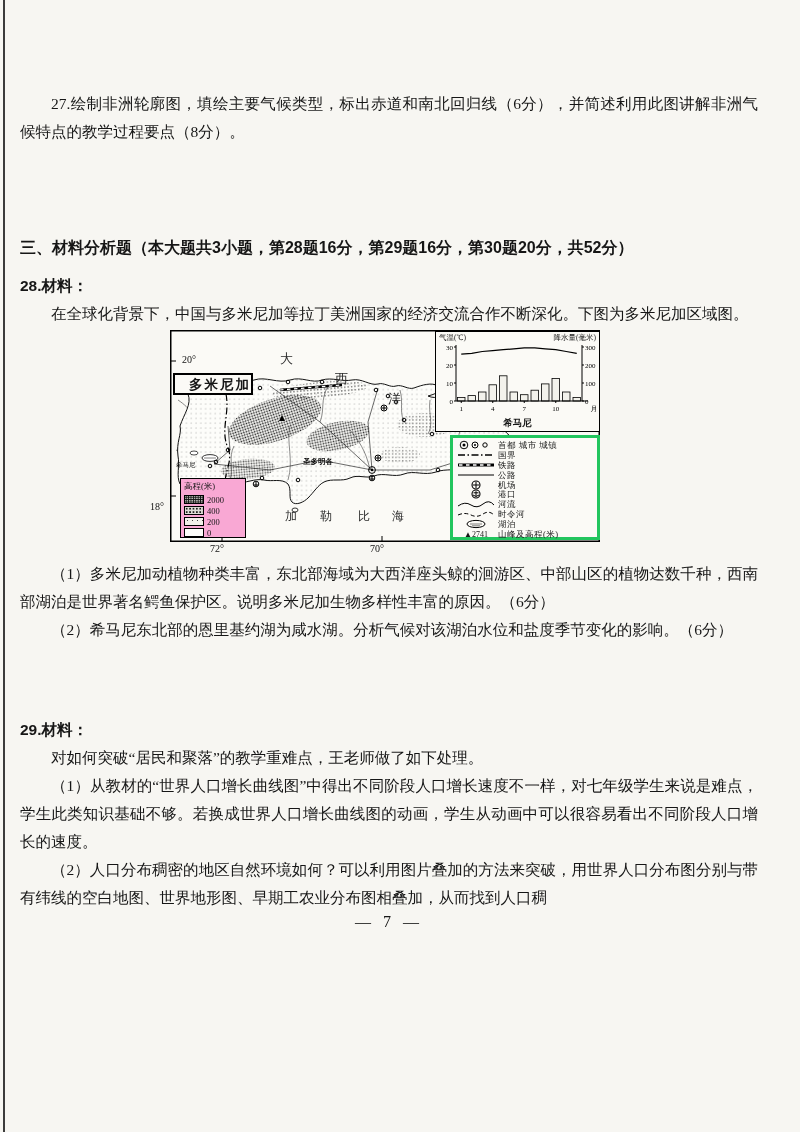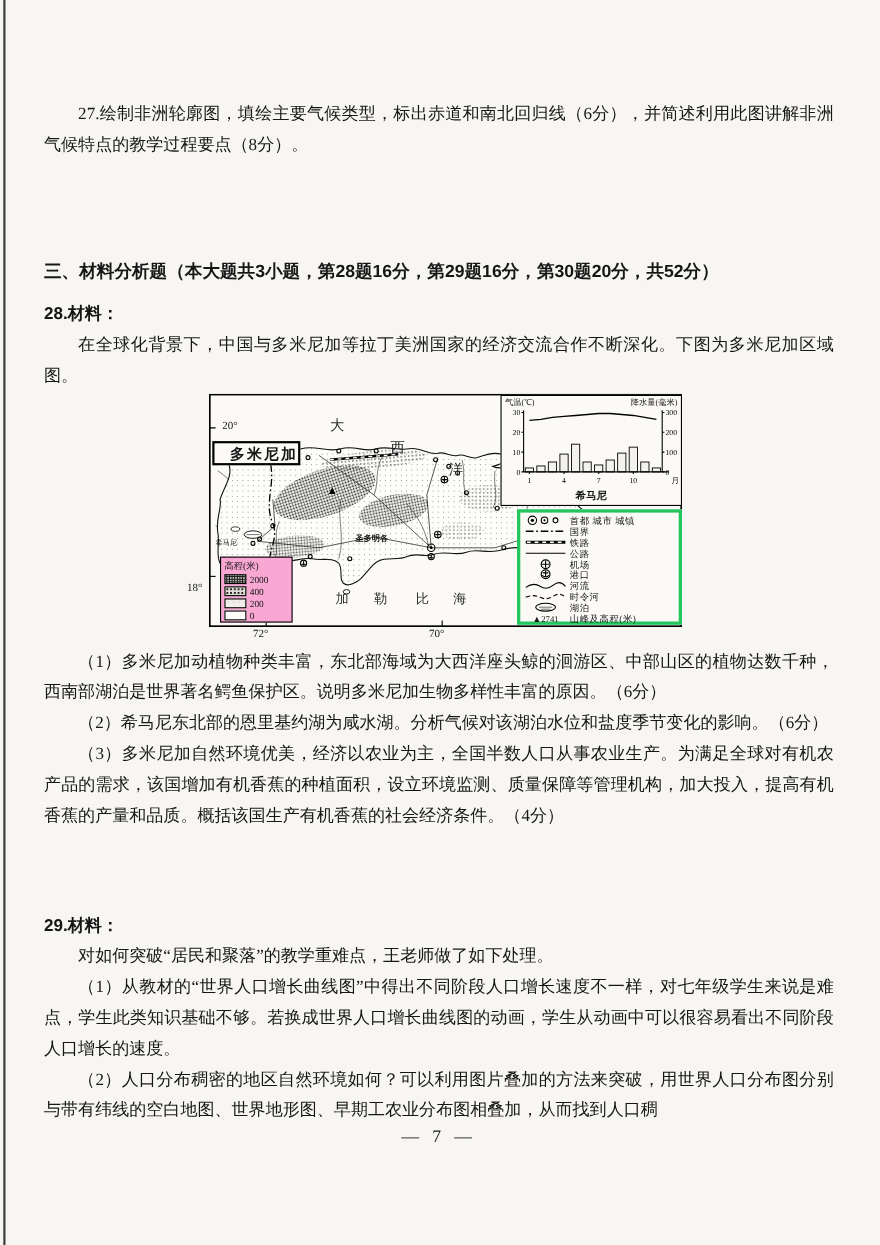--- a/index.html
+++ b/index.html
@@ -1,19 +1,19 @@
 <!DOCTYPE html>
 <html><head>
 <meta charset="utf-8">
 <style>
   html,body{margin:0;padding:0;background:#d8d8d4;}
   .page{position:relative;width:800px;height:1132px;background:#f7f6f2;overflow:hidden;
         font-family:"Liberation Serif","DejaVu Serif",serif;color:#161616;}
   .scan-edge{position:absolute;left:3px;top:0;width:2px;height:100%;background:#1b1b1b;opacity:.85;}
-  .content{padding:0 42px 0 40px;}
+  .content{padding:0 42px 0 20px;}
   .para{margin:0;font-size:15.5px;line-height:28px;text-align:justify;}
   .indent{text-indent:2em;}
   .hei{font-family:"Liberation Sans","DejaVu Sans",sans-serif;font-weight:bold;}
   #q27{margin-top:90px;}
   #sec3-heading{margin-top:88px;font-size:16px;}
   #q28-label{margin-top:10px;}
   #q29-label{margin-top:72px;}
   #page-number{margin-top:-4px;text-align:center;font-size:16px;letter-spacing:4px;}
 
   
@@ -35,21 +35,21 @@
   
   .legend-box{position:absolute;left:302px;top:107px;width:150px;height:105px;border:3px solid #22c55e;
        background:#fbfaf6;padding:3px 2px 2px 4px;font-size:8.5px;}
   .lrow{display:flex;align-items:center;height:9.9px;gap:3px;white-space:nowrap;}
   .lsym{width:38px;flex:none;text-align:center;font-size:8px;line-height:9px;}
   .llab{letter-spacing:.5px;}
   
   .elev-box{position:absolute;left:32px;top:150px;width:66px;height:60px;border:1px solid #000;
        background:#f9a8d4;padding:2px 3px;font-size:8.5px;}
   .elev-title{margin-bottom:1px;}
-  .erow{display:flex;height:11px;gap:3px;}
+  .erow{display:flex;align-items:center;height:11px;gap:3px;}
   .esw{width:20px;height:9px;border:.8px solid #000;flex:none;}
   .el-0{background-image:radial-gradient(#111 .9px,transparent 1px);background-size:2.4px 2.4px;background-color:#b5b5b0;}
   .el-1{background-image:radial-gradient(#222 .7px,transparent .8px);background-size:3.4px 3.4px;background-color:#dddbd4;}
   .el-2{background-image:radial-gradient(#444 .5px,transparent .6px);background-size:5px 5px;background-color:#f1efe9;}
   .el-3{background:#fdfcf9;}
 </style>
 </head>
 <body>
 
 <div class="page">
@@ -322,21 +322,20 @@
             <div class="erow">
               <span class="esw el-3"></span>
               <span>0</span>
             </div>
           </div>
       </div>
     </div>
 
     <p class="para indent">（1）多米尼加动植物种类丰富，东北部海域为大西洋座头鲸的洄游区、中部山区的植物达数千种，西南部湖泊是世界著名鳄鱼保护区。说明多米尼加生物多样性丰富的原因。（6分）</p>
     <p class="para indent">（2）希马尼东北部的恩里基约湖为咸水湖。分析气候对该湖泊水位和盐度季节变化的影响。（6分）</p>
-    <p class="para indent">（3）多米尼加自然环境优美，经济以农业为主，全国半数人口从事农业生产。为满足全球对有机农产品的需求，该国增加有机香蕉的种植面积，设立环境监测、质量保障等管理机构，加大投入，提高有机香蕉的产量和品质。概括该国生产有机香蕉的社会经济条件。（4分）</p>
 
     <p class="para hei" id="q29-label">29.材料：</p>
     <p class="para indent">对如何突破“居民和聚落”的教学重难点，王老师做了如下处理。</p>
     <p class="para indent">（1）从教材的“世界人口增长曲线图”中得出不同阶段人口增长速度不一样，对七年级学生来说是难点，学生此类知识基础不够。若换成世界人口增长曲线图的动画，学生从动画中可以很容易看出不同阶段人口增长的速度。</p>
     <p class="para indent">（2）人口分布稠密的地区自然环境如何？可以利用图片叠加的方法来突破，用世界人口分布图分别与带有纬线的空白地图、世界地形图、早期工农业分布图相叠加，从而找到人口稠</p>
 
     <p class="para" id="page-number">— 7 —</p>
   </div>
 </div>
 

